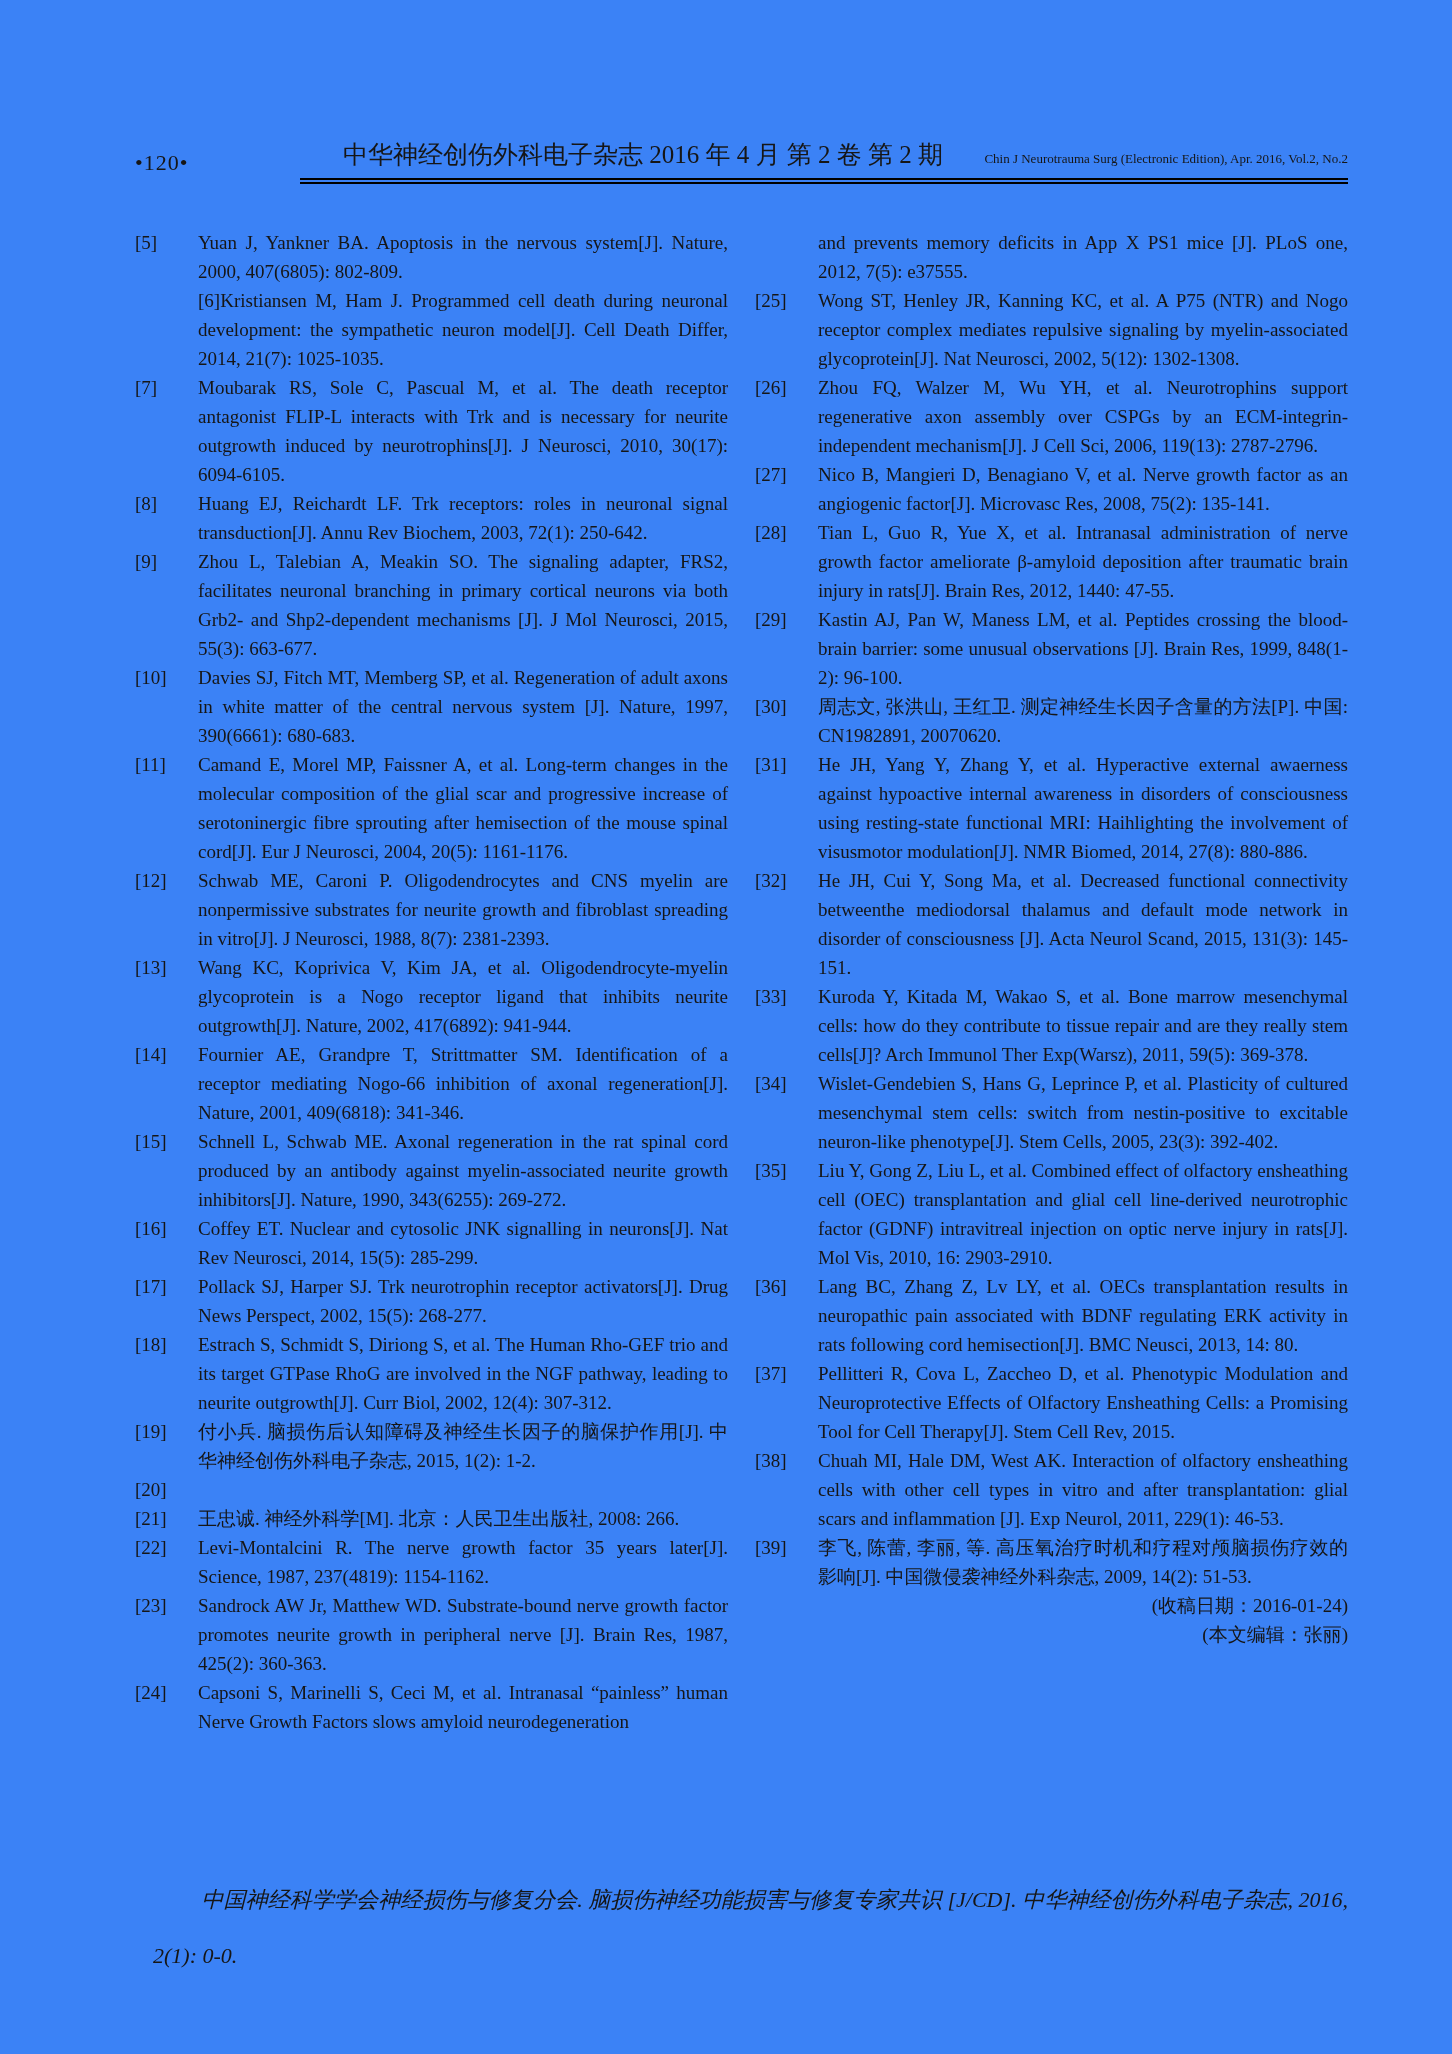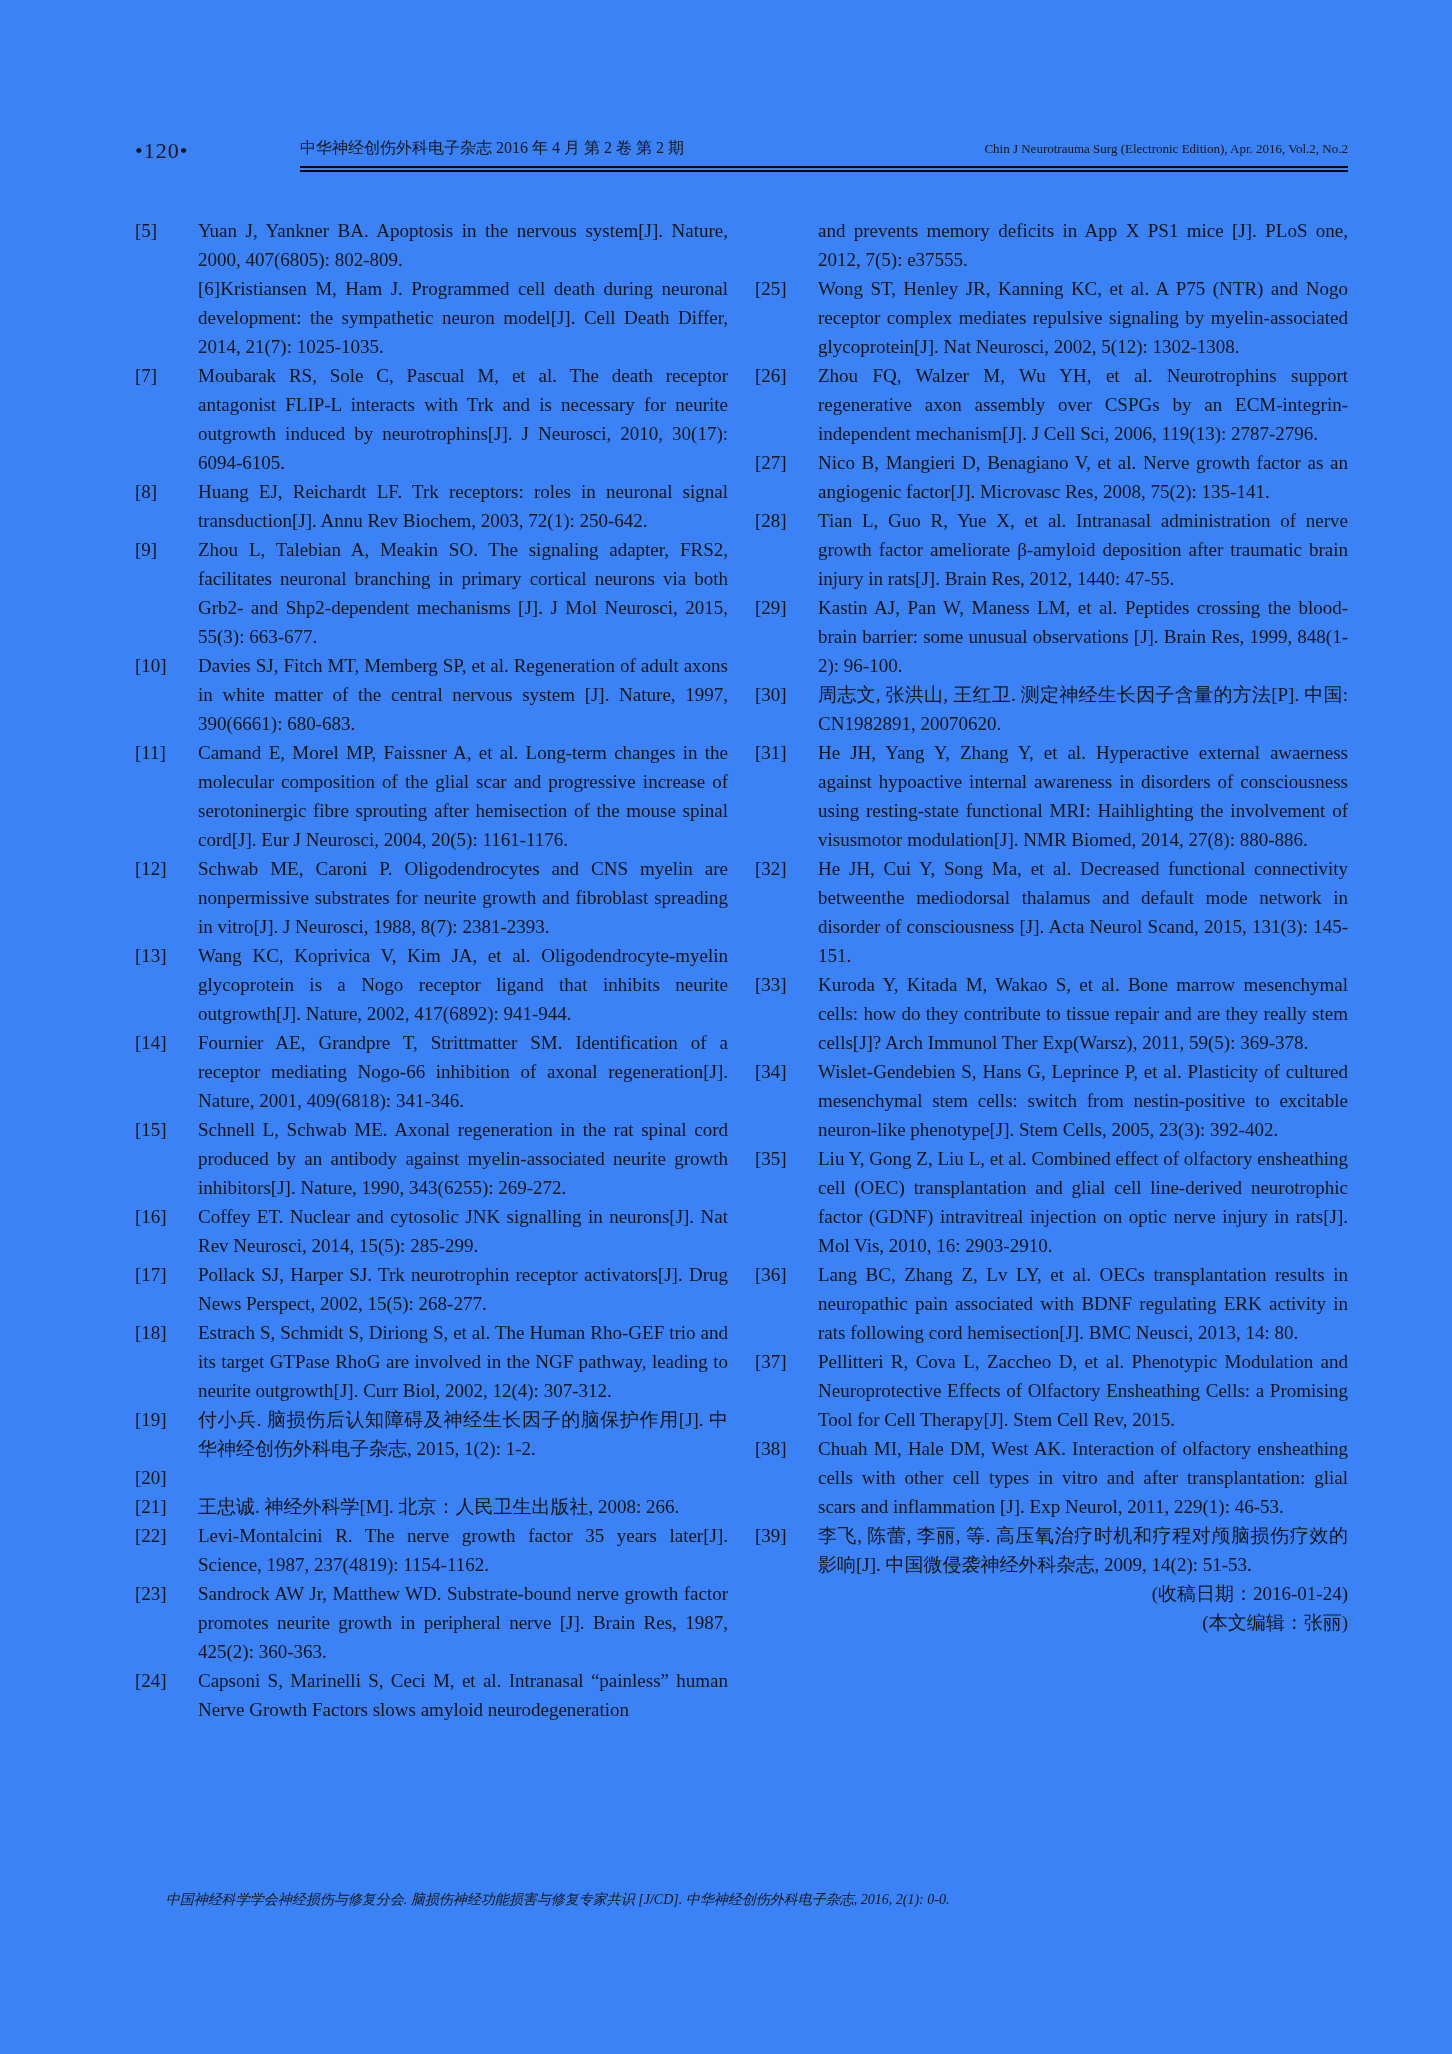--- a/index.html
+++ b/index.html
@@ -27,43 +27,43 @@
   }
   .header-rule {
     flex: 1;
     display: flex;
     justify-content: space-between;
     align-items: baseline;
     border-bottom: 6px double #000;
     padding-bottom: 7px;
     white-space: nowrap;
   }
-  .title-cn { font-size: 16px; }
+  .title-cn { font-size: 25px; margin-left: 43px; }
   .title-en { font-size: 13px; margin-left: 24px; }
   
   .columns {
     display: flex;
     gap: 27px;
     margin-top: 44px;
     font-size: 19px;
     line-height: 29px;
   }
   .col { flex: 1; min-width: 0; }
   .ref { display: flex; }
   .ref-num { width: 63px; flex-shrink: 0; }
   .ref-text { flex: 1; text-align: justify; }
   .ref-text div { text-align: justify; }
   .colophon { text-align: right; }
   
   .footer {
     position: absolute;
-    left: 135px;
+    left: 153px;
     right: 104px;
     top: 1872px;
-    font-size: 14px;
+    font-size: 22px;
     line-height: 56px;
     font-style: italic;
     text-align: justify;
   }
   .footer p { margin: 0; text-indent: 2.2em; }
 </style>
 </head>
 <body>
 
 <div class="page">

